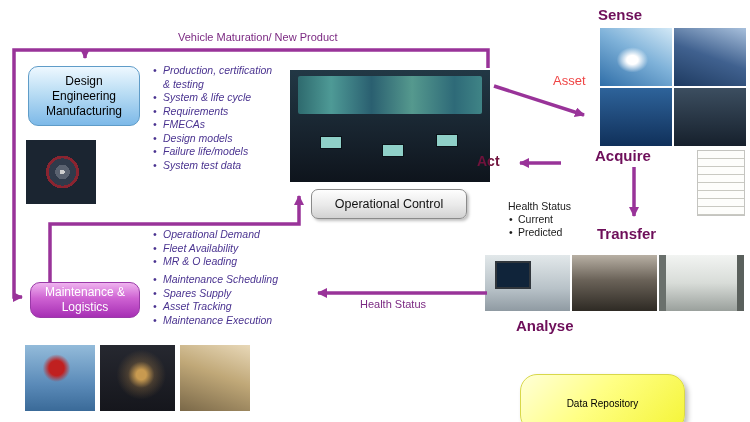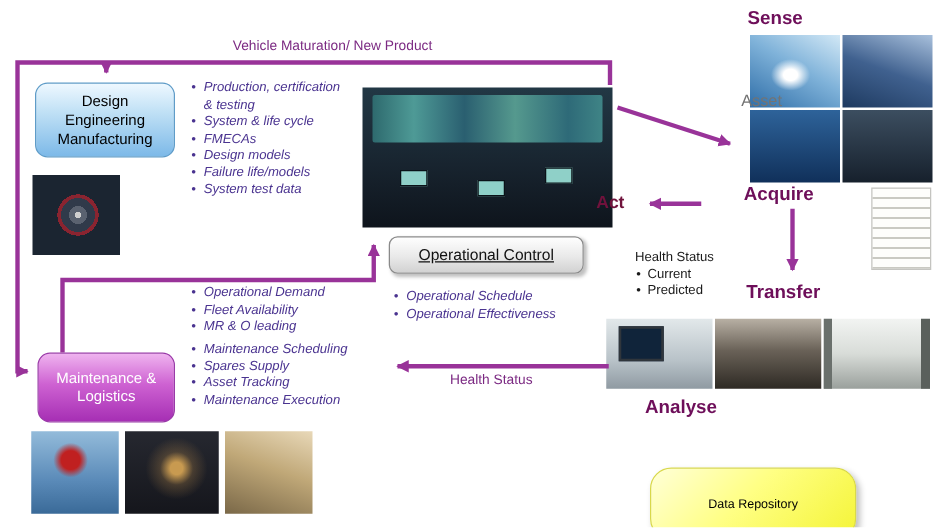--- a/index.html
+++ b/index.html
@@ -4,39 +4,39 @@
 <style>
   * { box-sizing: border-box; margin: 0; padding: 0; }
   html,body { background:#fff; }
   body { font-family: "Liberation Sans", sans-serif; }
   .slide { position: relative; width: 750px; height: 422px; background: #fff; overflow: hidden; }
   .abs { position: absolute; }
 
   
   .stage { position:absolute; font-weight:700; font-size:15px; color:#6e0f5a; }
   .act   { position:absolute; font-weight:700; font-size:14px; color:#70123c; }
-  .asset-label { position:absolute; font-size:13px; color:#737373;margin-left:40px; }
+  .asset-label { position:absolute; font-size:13px; color:#ef4444; }
   .arrow-label { position:absolute; font-size:11px; color:#7b2982; }
   .bullets { position:absolute; color:#4a3390; font-size:10.5px; line-height:13.5px; }
   .bullets .bi { position:relative; padding-left:11px;font-style:italic; }
   .bullets .bi::before { content:"\2022"; position:absolute; left:1px; }
   .hs-block { position:absolute; color:#1a1a1a; font-size:10.5px; line-height:13px; }
   .hs-block .bi { position:relative; padding-left:10px; }
   .hs-block .bi::before { content:"\2022"; position:absolute; left:1px; }
 
   
   .box { position:absolute; display:flex; flex-direction:column; align-items:center;
          justify-content:center; text-align:center; }
   .design-box { border-radius:10px; border:1.5px solid #5f9cc8; color:#000; font-size:12px; line-height:15px;
        background: linear-gradient(180deg,#eef8ff 0%, #bfe0f5 40%, #7db9e8 100%); padding:4px; }
   .ml-box { border-radius:10px; border:1.5px solid #9a3aa8; color:#fff; font-size:12px; line-height:15px;
        background: linear-gradient(180deg,#efb3ef 0%, #ce62d2 45%, #a62fb4 100%); padding:4px; }
   .oc-box { border-radius:7px; border:1.5px solid #8a8a8a; color:#111; font-size:12.5px;
        background: linear-gradient(180deg,#fefefe 0%, #e9e9e9 55%, #d2d2d2 100%);
-       box-shadow: 2px 2px 3px rgba(0,0,0,0.25); text-decoration: underline; }
+       box-shadow: 2px 2px 3px rgba(0,0,0,0.25); }
   .dr-box { border-radius:17px; border:1px solid #d8d84a; color:#000; font-size:10px; line-height:17px;
        background: linear-gradient(135deg,#ffffd8 0%, #ffff84 45%, #f4f436 100%);
        box-shadow: 3px 3px 5px rgba(0,0,0,0.25); margin-top: 24px; }
 
   
   .photo { position:absolute; }
   .engine { background: radial-gradient(circle at 52% 50%, #d0d0d0 0 5%, #5a6270 5% 15%,
             #303a4a 15% 28%, #8a2430 28% 34%, #1b2531 34% 100%); }
   .control-room { background: linear-gradient(180deg,#223845 0%, #18242f 55%, #0e141c 100%); }
   .crt { position:absolute; left:8px; top:6px; right:8px; height:38px; border-radius:2px;
@@ -88,21 +88,21 @@
   <div class="photo ph-office" style="left:659px;top:255px;width:85px;height:56px"></div>
 
   <div class="photo ph-hoist" style="left:25px;top:345px;width:70px;height:66px"></div>
   <div class="photo ph-night" style="left:100px;top:345px;width:75px;height:66px"></div>
   <div class="photo ph-field" style="left:180px;top:345px;width:70px;height:66px"></div>
 
   <div class="box design-box" style="left:28px;top:66px;width:112px;height:60px">
     <span>Design Engineering Manufacturing</span>
   </div>
 
-  <div class="box ml-box" style="left:30px;top:282px;width:110px;height:56px">
+  <div class="box ml-box" style="left:30px;top:282px;width:110px;height:36px">
     <span>Maintenance &amp;</span>
     <span>Logistics</span>
   </div>
 
   <div class="box oc-box" style="left:311px;top:189px;width:156px;height:30px">
     <span>Operational Control</span>
   </div>
 
   <div class="box dr-box" style="left:520px;top:350px;width:165px;height:58px">
     <span>Data Repository</span>
@@ -116,50 +116,47 @@
     </defs>
     <path d="M 488 68 L 488 50 L 14 50 L 14 297 L 22 297" fill="none" stroke="#993399" stroke-width="3.5" marker-end="url(#ah)"></path>
     <path d="M 85 50 L 85 58" fill="none" stroke="#993399" stroke-width="3.5" marker-end="url(#ah)"></path>
     <path d="M 494 86 L 584 115" fill="none" stroke="#993399" stroke-width="3.5" marker-end="url(#ah)"></path>
     <path d="M 561 163 L 520 163" fill="none" stroke="#993399" stroke-width="3.5" marker-end="url(#ah)"></path>
     <path d="M 634 167 L 634 216" fill="none" stroke="#993399" stroke-width="3.5" marker-end="url(#ah)"></path>
     <path d="M 487 293 L 318 293" fill="none" stroke="#993399" stroke-width="3.5" marker-end="url(#ah)"></path>
     <path d="M 50 282 L 50 224 L 299 224 L 299 196" fill="none" stroke="#993399" stroke-width="3.5" marker-end="url(#ah)"></path>
   </svg>
 
-  <div class="arrow-label" style="left:178px;top:31px;width:176px;text-align:center">Vehicle  Maturation/ New Product</div>
+  <div class="arrow-label" style="left:178px;top:31px;width:176px;text-align:left">Vehicle  Maturation/ New Product</div>
 
   <div class="stage" style="left:598px;top:6px">Sense</div>
   <div class="asset-label" style="left:553px;top:73px">Asset</div>
   <div class="stage" style="left:595px;top:147px">Acquire</div>
   <div class="stage" style="left:597px;top:225px">Transfer</div>
   <div class="stage" style="left:516px;top:317px">Analyse</div>
   <div class="act" style="left:477px;top:153px">Act</div>
 
   <div class="arrow-label" style="left:360px;top:298px">Health Status</div>
 
   <div class="hs-block" style="left:508px;top:200px;width:80px">
     <div>Health Status</div>
     <div class="bi">Current</div>
     <div class="bi">Predicted</div>
   </div>
 
   <div class="bullets" style="left:152px;top:64px;width:128px">
     <div class="bi">Production, certification &amp; testing</div>
     <div class="bi">System &amp; life cycle</div>
+    <div class="bi">Requirements</div>
     <div class="bi">FMECAs</div>
     <div class="bi">Design models</div>
     <div class="bi">Failure life/models</div>
     <div class="bi">System test data</div>
   </div>
 
-  <div class="bullets" style="left:314px;top:231px;width:150px">
-    <div class="bi">Operational Schedule</div>
-    <div class="bi">Operational Effectiveness</div>
-  </div>
 
   <div class="bullets" style="left:152px;top:273px;width:142px">
     <div class="bi">Maintenance Scheduling</div>
     <div class="bi">Spares Supply</div>
     <div class="bi">Asset Tracking</div>
     <div class="bi">Maintenance Execution</div>
   </div>
 
   <div class="bullets" style="left:152px;top:228px;width:142px">
     <div class="bi">Operational Demand</div>

